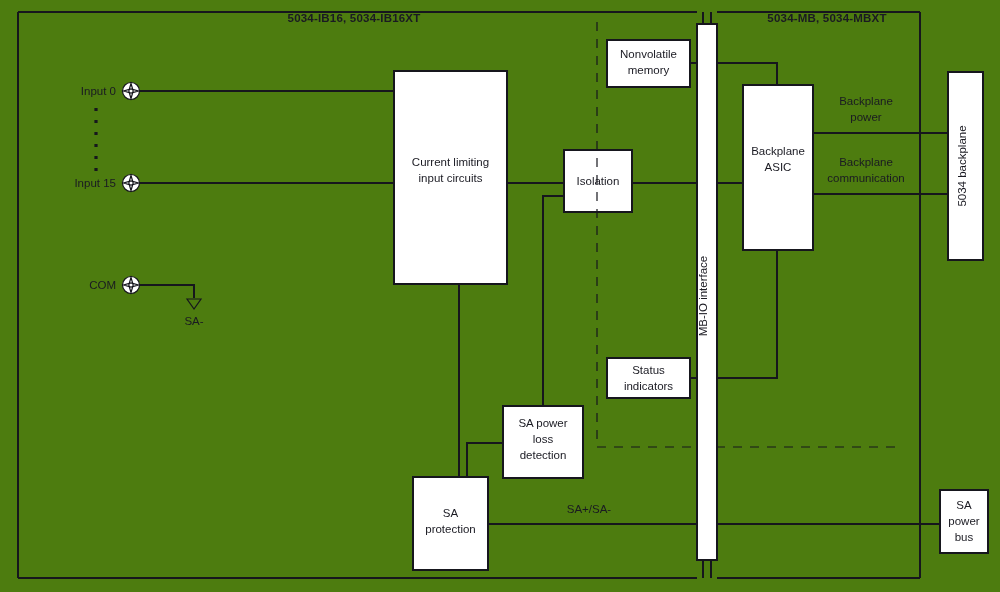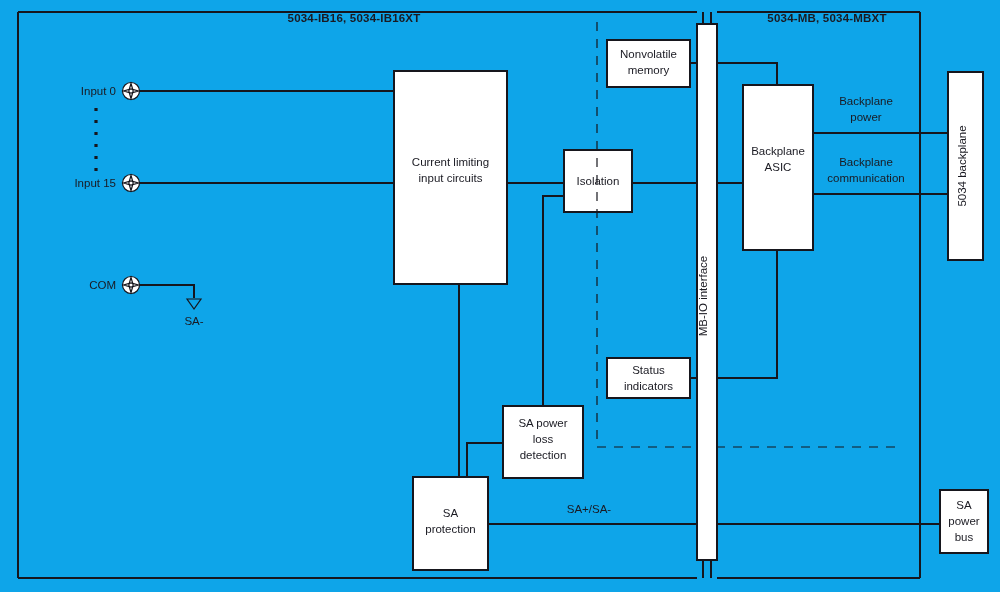--- a/index.html
+++ b/index.html
@@ -9,21 +9,21 @@
     background: #ffffff;
   }
   body {
     font-family: "Liberation Sans", sans-serif;
     color: #1a1a22;
   }
   #stage {
     position: relative;
     width: 1000px;
     height: 592px;
-    background: #0ea5e9;
+    background: #4d7c0f;
     overflow: hidden;
   }
   svg.diagram {
     position: absolute;
     left: 0;
     top: 0;
     width: 1000px;
     height: 592px;
   }
   .stroke {

